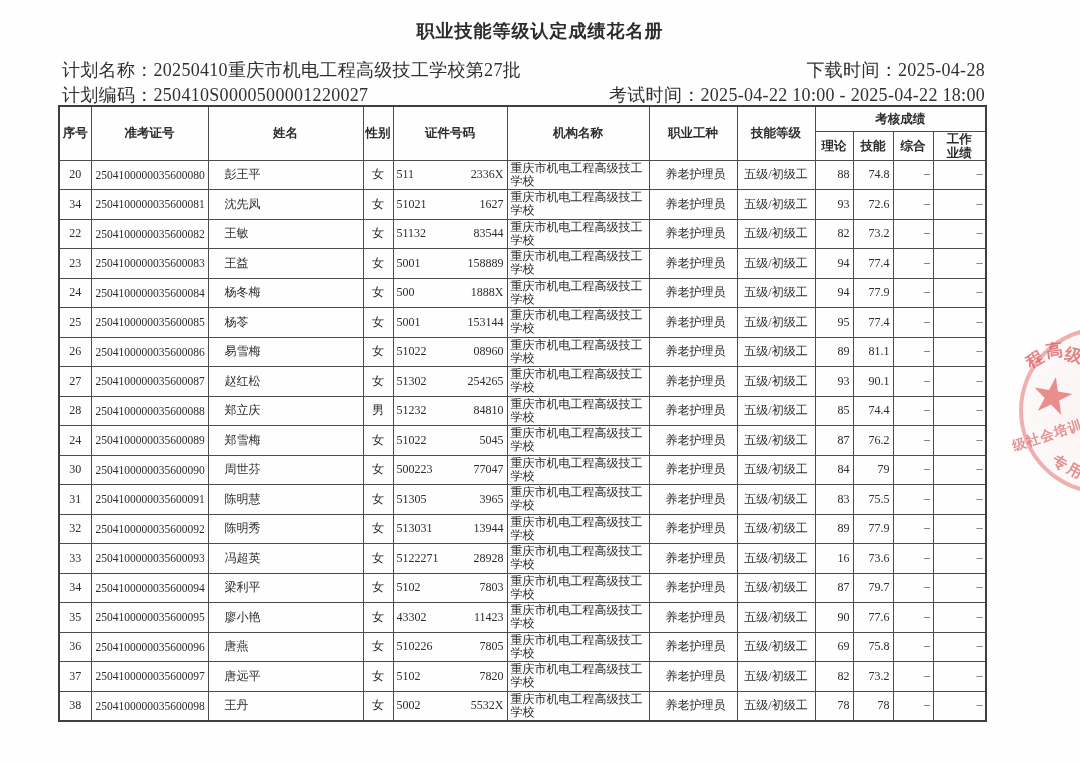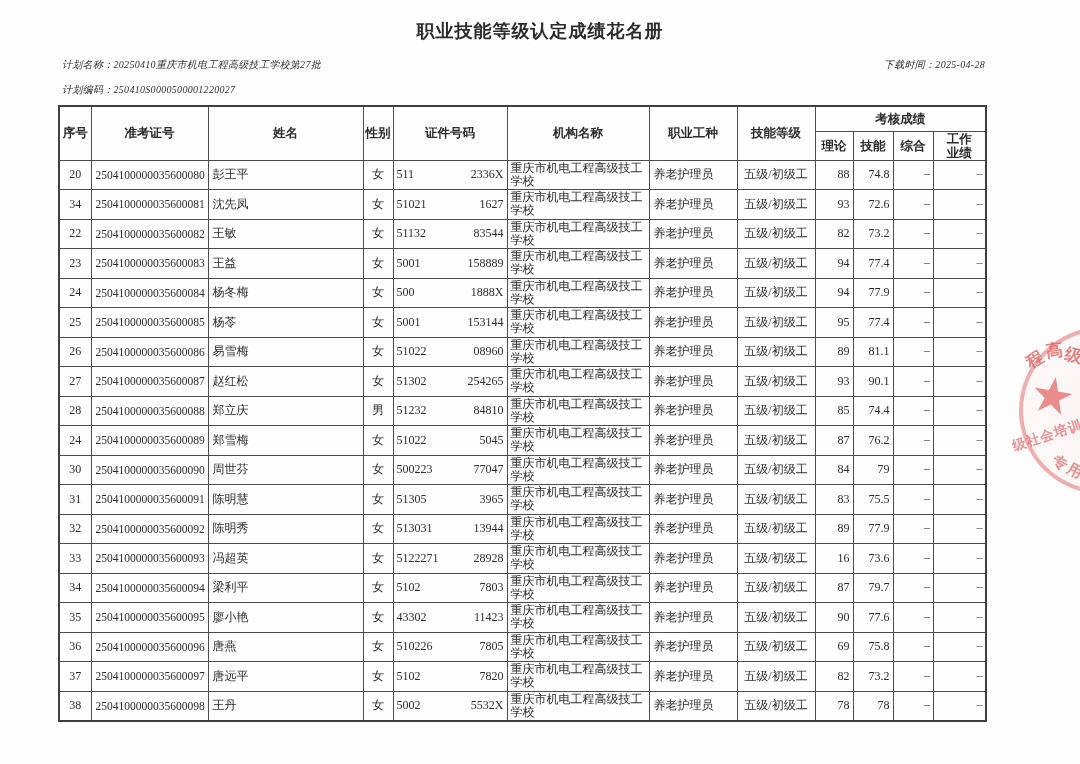--- a/index.html
+++ b/index.html
@@ -12,21 +12,21 @@
     color:#2e2e2e;
   }
   .page-title {
     position:absolute; top:19px; left:0; width:1080px;
     text-align:center; font-size:18px; font-weight:700;
     letter-spacing:1px; color:#2b2b2b;
   }
   .meta-row {
     position:absolute; left:62px; width:923px;
     display:flex; justify-content:space-between;
-    font-size:10px; color:#303030; letter-spacing:0.3px;font-style:italic;
+    font-size:18px; color:#303030; letter-spacing:0.3px;
   }
   .meta-row-1 { top:58px; }
   .meta-row-2 { top:83px; }
   .meta-item { white-space:nowrap; }
 
   table.roster {
     position:absolute; left:58px; top:105px; width:927px;
     border-collapse:collapse; table-layout:fixed;
     font-size:12px; color:#2c2c2c;
     border:2px solid #3f3f3f;
@@ -37,21 +37,21 @@
     vertical-align:middle;
   }
   .roster thead tr { height:25px; }
   .roster tbody tr { height:29.5px; }
   .roster th {
     font-weight:700; font-size:12.5px; text-align:center;
     line-height:14px;
   }
   .work-h { white-space:pre-line; }
   .c-center { text-align:center; }
-  .c-left   { text-align:left; padding-left:4px; }
+  .c-left   { text-align:left; padding-left:16px; }
   .c-right  { text-align:right; padding-right:3px; }
   .ticket   { font-size:11.5px; padding-left:4px; letter-spacing:0; }
   .org-cell { line-height:13px; padding:1px 3px; font-size:12px; }
   .id-wrap  { display:flex; justify-content:space-between; padding:0 3px;text-align:right; }
   .id-mid   { flex:1; }
   .dash-cell { color:#7d7d7d; letter-spacing:-1px; }
 
   
   .seal { position:absolute; left:0; top:0; width:1080px; height:764px; pointer-events:none; }
   .seal-ring {
@@ -90,20 +90,21 @@
 
 <div class="page-title">职业技能等级认定成绩花名册</div>
 
 <div class="meta-row meta-row-1">
   <div class="meta-item"><span>计划名称：</span><span>20250410重庆市机电工程高级技工学校第27批</span></div>
   <div class="meta-item"><span>下载时间：</span><span>2025-04-28</span></div>
 </div>
 
 <div class="meta-row meta-row-2">
   <div class="meta-item"><span>计划编码：</span><span>250410S0000500001220027</span></div>
+  <div class="meta-item"><span>考试时间：</span><span>2025-04-22 10:00 - 2025-04-22 18:00</span></div>
 </div>
 
 <table class="roster">
   <colgroup>
     <col style="width:32px">
       <col style="width:117px">
       <col style="width:155px">
       <col style="width:30px">
     <col style="width:114px">
       <col style="width:142px">

